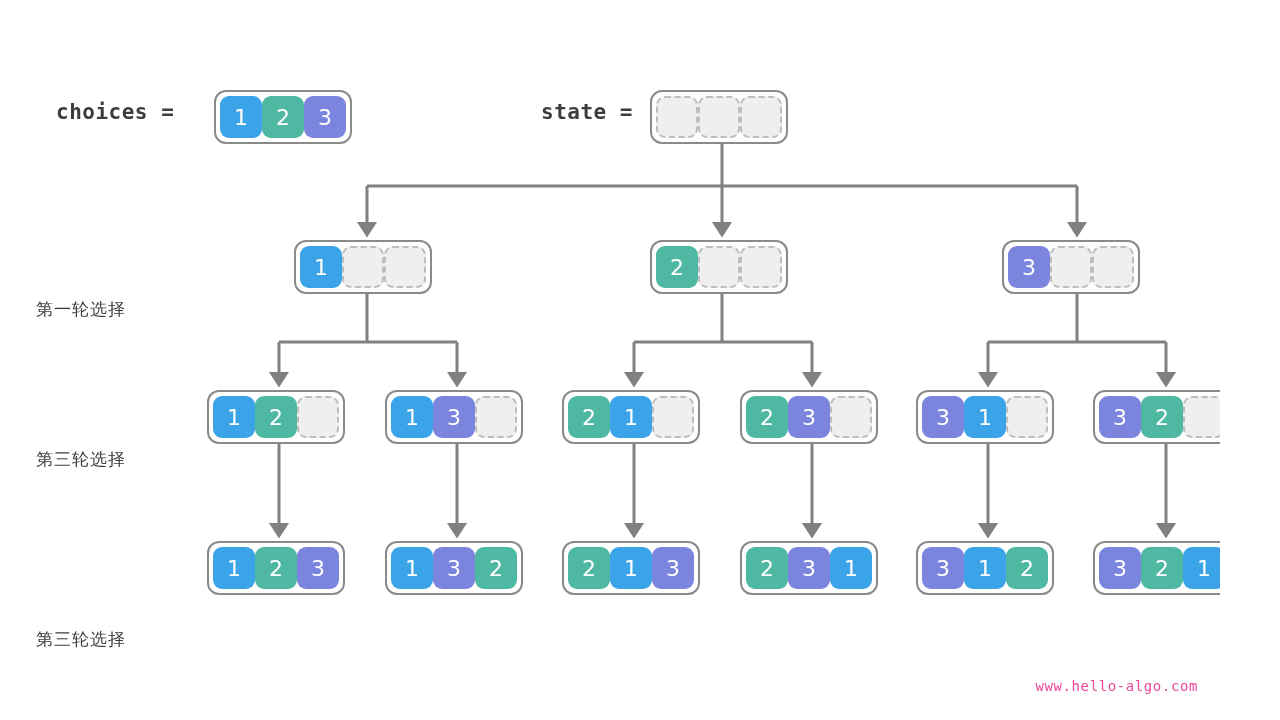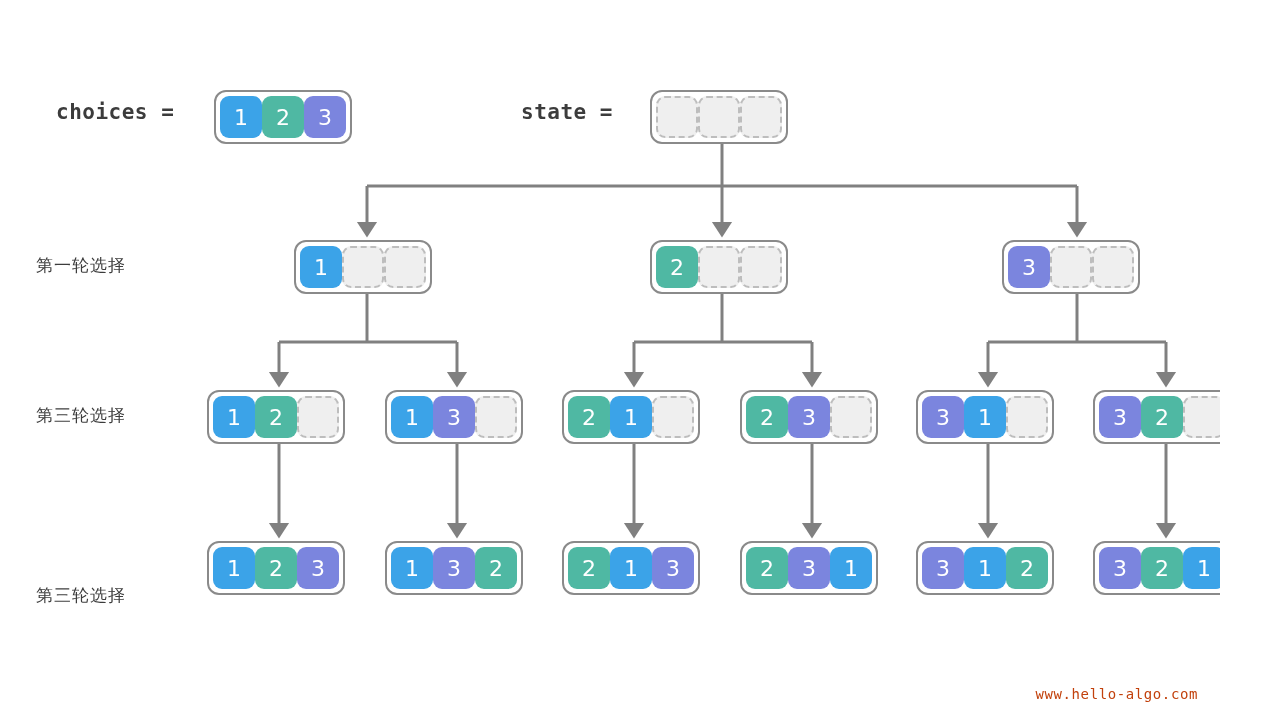--- a/index.html
+++ b/index.html
@@ -36,28 +36,29 @@
     letter-spacing: 0.5px;
     white-space: nowrap;
   }
   .row-label {
     position: absolute;
     font-family: Liberation Mono, monospace;
     font-size: 17px;
     color: #3c3c3c;
     white-space: nowrap;
     letter-spacing: 1px;
+    margin-top: 44px;
   }
   .watermark {
     position: absolute;
     right: 22px;
-    bottom: 18px;
+    bottom: 26px;
     font-family: "DejaVu Sans Mono", "Liberation Mono", monospace;
     font-size: 14px;
-    color: #c2410c;
+    color: #ec4899;
     letter-spacing: 0.6px;
     white-space: nowrap;
   }
 
   
   .array {
     position: absolute;
     display: flex;
     align-items: center;
     gap: 0px;
@@ -124,21 +125,21 @@
       <path d="M279,443 L279,533" marker-end="url(#arrowhead)"></path>
       <path d="M457,443 L457,533" marker-end="url(#arrowhead)"></path>
       <path d="M634,443 L634,533" marker-end="url(#arrowhead)"></path>
       <path d="M812,443 L812,533" marker-end="url(#arrowhead)"></path>
       <path d="M988,443 L988,533" marker-end="url(#arrowhead)"></path>
       <path d="M1166,443 L1166,533" marker-end="url(#arrowhead)"></path>
     </g>
   </svg>
 
   <div class="mono-label" id="choices-label" style="left: 56px; top: 100px;">choices =</div>
-  <div class="mono-label" id="state-label" style="left: 521px; top: 100px;">state =</div>
+  <div class="mono-label" id="state-label" style="left: 541px; top: 100px;">state =</div>
 
   <div class="row-label" id="row-label-0" style="left: 36px; top: 254px;">第一轮选择</div>
   <div class="row-label" id="row-label-1" style="left: 36px; top: 404px;">第三轮选择</div>
   <div class="row-label" id="row-label-2" style="left: 36px; top: 584px;">第三轮选择</div>
 
   <div id="nodes-layer">
       <div class="array" style="left: 214px; top: 90px;">
         <div class="cell" style="background: rgb(59, 163, 232);">1</div>
         <div class="cell" style="background: rgb(79, 184, 163);">2</div>
         <div class="cell" style="background: rgb(123, 133, 222);">3</div>

